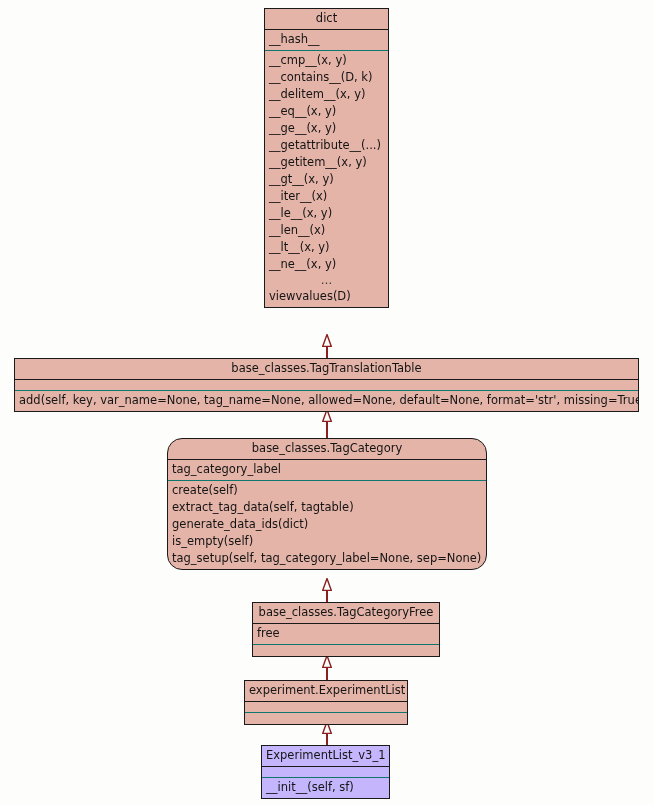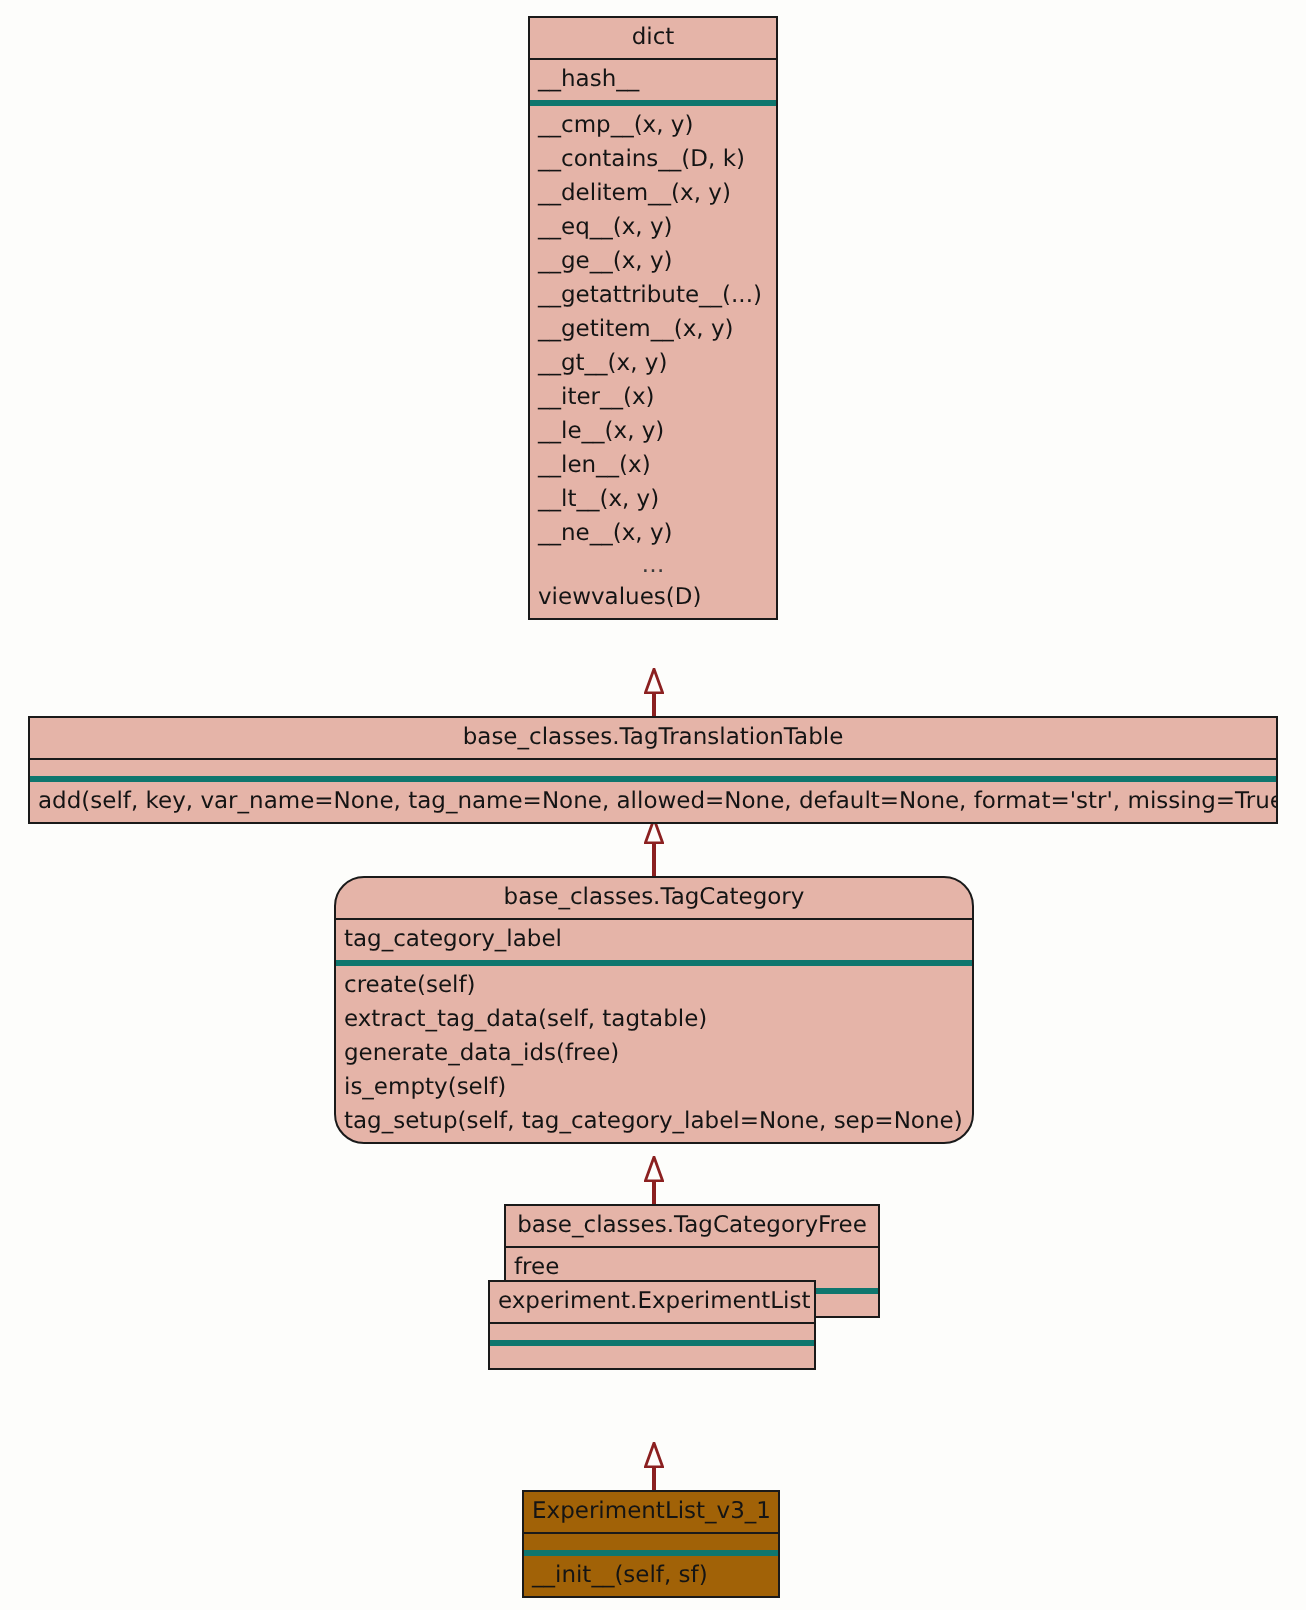--- a/index.html
+++ b/index.html
@@ -24,38 +24,38 @@
 
   
   .uml-class {
     position: absolute;
     box-sizing: border-box;
     border: 1px solid #1a1a1a;
     background: #e5b4a8;
     z-index: 2;
   }
   .uml-class.variant-highlight {
-    background: #a16207;
+    background: #c4b5fd;
   }
 
   .uml-title {
     box-sizing: border-box;
     text-align: center;
     font-size: 11.5px;
     color: #141414;
     line-height: 15px;
     padding: 2px 4px 3px 4px;
     border-bottom: 1px solid #1a1a1a;
     white-space: nowrap;
     overflow: hidden;
   }
 
   .uml-compartment {
     box-sizing: border-box;
-    border-bottom: 3px solid #0f766e;
+    border-bottom: 1px solid #0f766e;
     padding: 1px 0 2px 0;
   }
   .uml-compartment.last {
     border-bottom: none;
   }
   .uml-compartment.empty-slot {
     height: 11px;
     padding: 0;
   }
 
@@ -179,35 +179,35 @@
   </div>
 
   <div class="uml-class" style="left:167px; top:438px; width:320px;border-radius:15px;">
     <div class="uml-title">base_classes.TagCategory</div>
     <div class="uml-compartment">
       <div class="uml-row">tag_category_label</div>
     </div>
     <div class="uml-compartment last">
       <div class="uml-row">create(self)</div>
       <div class="uml-row">extract_tag_data(self, tagtable)</div>
-      <div class="uml-row">generate_data_ids(free)</div>
+      <div class="uml-row">generate_data_ids(dict)</div>
       <div class="uml-row">is_empty(self)</div>
       <div class="uml-row">tag_setup(self, tag_category_label=None, sep=None)</div>
     </div>
   </div>
 
   <div class="uml-class" style="left:232px; top:602px; width:188px;margin-left:20px;">
     <div class="uml-title">base_classes.TagCategoryFree</div>
     <div class="uml-compartment">
       <div class="uml-row">free</div>
     </div>
     <div class="uml-compartment last empty-slot"></div>
   </div>
 
-  <div class="uml-class" style="left:244px; top:640px; width:164px;">
+  <div class="uml-class" style="left:244px; top:680px; width:164px;">
     <div class="uml-title">experiment.ExperimentList</div>
     <div class="uml-compartment empty-slot"></div>
     <div class="uml-compartment last empty-slot"></div>
   </div>
 
   <div class="uml-class variant-highlight" style="left:261px; top:745px; width:129px;">
     <div class="uml-title">ExperimentList_v3_1</div>
     <div class="uml-compartment empty-slot"></div>
     <div class="uml-compartment last">
       <div class="uml-row">__init__(self, sf)</div>

